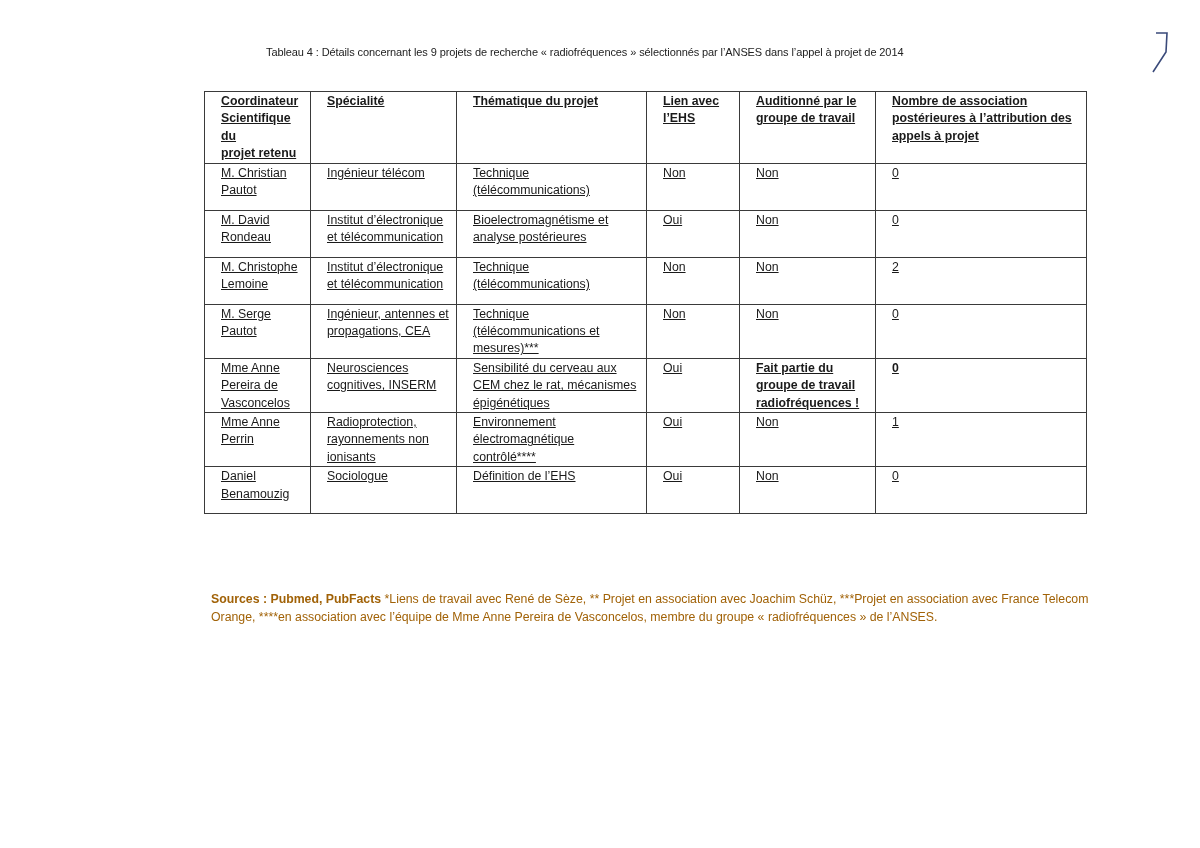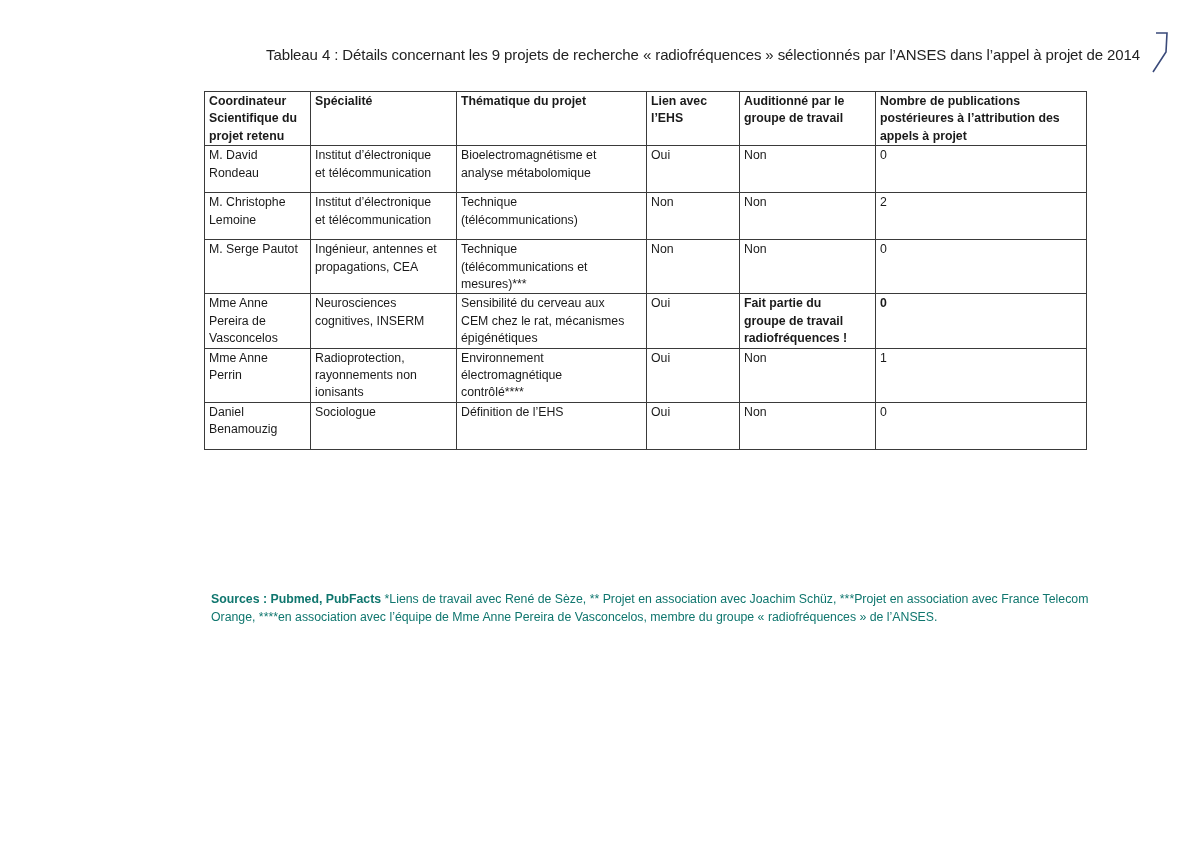--- a/index.html
+++ b/index.html
@@ -2,42 +2,42 @@
 <html><head>
 <meta charset="utf-8">
 <style>
   html, body { margin: 0; padding: 0; }
   body {
     width: 1200px; height: 848px; background: #ffffff; position: relative; overflow: hidden;
     font-family: "Liberation Sans", sans-serif; color: #1a1a1a;
   }
   .title {
     position: absolute; left: 266px; top: 46px; width: 800px;
-    font-size: 15px; color: #222; white-space: nowrap; letter-spacing: -0.1px;
+    font-size: 11px; color: #222; white-space: nowrap; letter-spacing: -0.1px;
   }
   .corner-mark { position: absolute; left: 1148px; top: 30px; width: 24px; height: 46px; }
   table.main {
     position: absolute; left: 204px; top: 91px; width: 882px;
     border-collapse: collapse; table-layout: fixed; font-size: 12.3px; line-height: 17.4px;
   }
   table.main td, table.main th {
     border: 1.3px solid #3a3a3a; vertical-align: top; text-align: left;
-    padding: 1px 6px 0 4px; font-weight: normal; overflow: hidden;
+    padding: 1px 6px 0 16px; font-weight: normal; overflow: hidden; text-decoration: underline;
   }
   table.main th { font-weight: bold; }
   .bold { font-weight: bold; }
   col.c1 { width: 106px; } col.c2 { width: 146px; } col.c3 { width: 190px; }
   col.c4 { width: 93px; } col.c5 { width: 136px; } col.c6 { width: 211px; }
   tr.h-head { height: 53px; }
   tr.h-r1 { height: 53px; } tr.h-r2 { height: 47px; } tr.h-r3 { height: 47px; }
   tr.h-r4 { height: 47px; } tr.h-r5 { height: 47px; } tr.h-r6 { height: 53px; }
   tr.h-r7 { height: 53px; } tr.h-r8 { height: 52px; } tr.h-r9 { height: 47px; margin-top: 28px; }
   .sources {
     position: absolute; left: 211px; top: 590px; width: 910px;
-    font-size: 12.3px; line-height: 18px; color: #0f766e;
+    font-size: 12.3px; line-height: 18px; color: #a16207;
   }
   .cell-text { white-space: pre-line; display: block; }
 </style>
 </head>
 <body>
 
 <div class="title">Tableau 4 :  Détails concernant les 9 projets de recherche « radiofréquences » sélectionnés par l’ANSES dans l’appel à projet de 2014</div>
 
 <svg class="corner-mark" viewBox="0 0 24 46">
   <polyline points="8,3 19,3 18,22 5,42" fill="none" stroke="#3a4a7a" stroke-width="1.6"></polyline>
@@ -67,39 +67,61 @@
         </th>
       <th>
           <span class="cell-text">Lien avec
 l’EHS</span>
         </th>
       <th>
           <span class="cell-text">Auditionné par le
 groupe de travail</span>
         </th>
       <th>
-          <span class="cell-text">Nombre de publications
+          <span class="cell-text">Nombre de association
 postérieures à l’attribution des
 appels à projet</span>
         </th>
     </tr>
   </thead>
   <tbody>
+    <tr class="h-r2">
+      <td>
+          <span class="cell-text">M. Christian
+Pautot</span>
+        </td>
+      <td>
+          <span class="cell-text">Ingénieur télécom</span>
+        </td>
+      <td>
+          <span class="cell-text">Technique
+(télécommunications)</span>
+        </td>
+      <td>
+          <span class="cell-text">Non</span>
+        </td>
+      <td>
+          <span class="cell-text">Non</span>
+        </td>
+      <td>
+          <span class="cell-text">0</span>
+        </td>
+    </tr>
     <tr class="h-r3">
       <td>
           <span class="cell-text">M. David
 Rondeau</span>
         </td>
       <td>
           <span class="cell-text">Institut d’électronique
 et télécommunication</span>
         </td>
       <td>
           <span class="cell-text">Bioelectromagnétisme et
-analyse métabolomique</span>
+analyse postérieures</span>
         </td>
       <td>
           <span class="cell-text">Oui</span>
         </td>
       <td>
           <span class="cell-text">Non</span>
         </td>
       <td>
           <span class="cell-text">0</span>
         </td>

